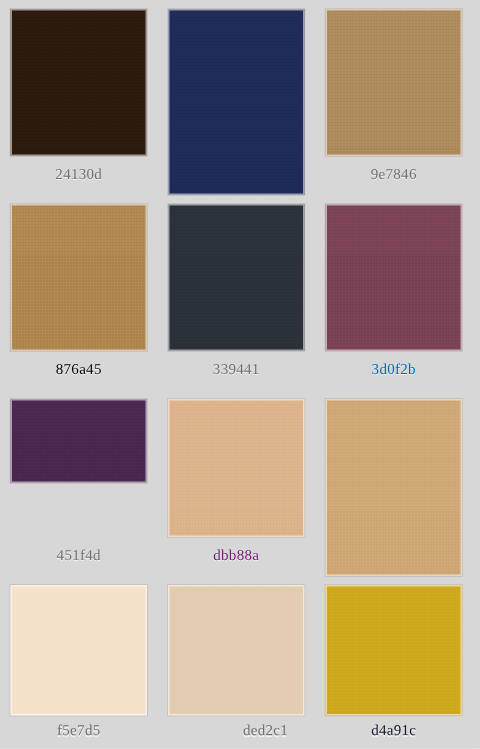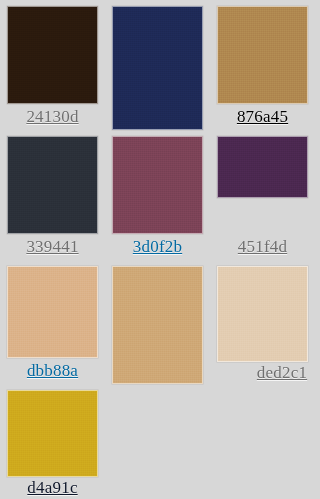--- a/index.html
+++ b/index.html
@@ -48,41 +48,44 @@
       repeating-linear-gradient(0deg, rgba(255,255,255,0.030) 0 1px, rgba(0,0,0,0.030) 1px 2px),
       repeating-linear-gradient(90deg, rgba(255,255,255,0.022) 0 1px, rgba(0,0,0,0.022) 1px 2px);
     mix-blend-mode: overlay;
     pointer-events: none;
     opacity: 0.85;
   }
   .swatch-label {
     flex: 0 0 auto;
     height: 26px;
     line-height: 26px;
-    font-size: 17px;
+    font-size: 10px;
     letter-spacing: 0.2px;
     color: #6f6f6f;
     text-align: right;
     white-space: nowrap;
     text-shadow: 0 1px 0 rgba(255,255,255,0.75);
-    text-decoration: underline;
   }
   .row-4 .swatch-label { height: 22px; line-height: 22px; }
 </style>
 </head>
 <body style="background-color: rgb(215, 215, 215);">
 
 <div id="swatch-grid">
 
   <div class="swatch-cell row-1">
     <div class="swatch-chip" style="background-color:#2b1a0d;"></div>
     <div class="swatch-label" style="color: rgb(111, 111, 111);">24130d</div>
   </div>
   <div class="swatch-cell row-1">
     <div class="swatch-chip" style="background-color:#1e2a57;"></div>
+  </div>
+  <div class="swatch-cell row-1">
+    <div class="swatch-chip" style="background-color:#ad8b5d;"></div>
+    <div class="swatch-label" style="color: rgb(111, 111, 111);">9e7846</div>
   </div>
 
   <div class="swatch-cell row-2">
     <div class="swatch-chip" style="background-color:#b08850;"></div>
     <div class="swatch-label" style="color: #000000;">876a45</div>
   </div>
   <div class="swatch-cell row-2">
     <div class="swatch-chip" style="background-color:#2b3039;"></div>
     <div class="swatch-label" style="color: rgb(111, 111, 111);">339441</div>
   </div>
@@ -90,26 +93,30 @@
     <div class="swatch-chip" style="background-color:#7c4357;"></div>
     <div class="swatch-label" style="color: #0369a1;">3d0f2b</div>
   </div>
 
   <div class="swatch-cell row-3">
     <div class="swatch-chip" style="background-color:#4b2850;"></div>
     <div class="swatch-label" style="color: rgb(111, 111, 111); margin-top: 36px;">451f4d</div>
   </div>
   <div class="swatch-cell row-3">
     <div class="swatch-chip" style="background-color:#dcb38a;"></div>
-    <div class="swatch-label" style="color: #0369a1;">dbb88a</div>
+    <div class="swatch-label" style="color: #701a75;">dbb88a</div>
   </div>
   <div class="swatch-cell row-3">
     <div class="swatch-chip" style="background-color:#cfa876;"></div>
   </div>
 
+  <div class="swatch-cell row-4">
+    <div class="swatch-chip" style="background-color:#f6e3cd;"></div>
+    <div class="swatch-label" style="color: rgb(111, 111, 111);">f5e7d5</div>
+  </div>
   <div class="swatch-cell row-4">
     <div class="swatch-chip" style="background-color:#e3cdb2;"></div>
     <div class="swatch-label" style="color: rgb(111, 111, 111); margin-left: 39px;">ded2c1</div>
   </div>
   <div class="swatch-cell row-4">
     <div class="swatch-chip" style="background-color:#cfaa1d;"></div>
     <div class="swatch-label" style="color: #0f172a;">d4a91c</div>
   </div>
 
 </div>

